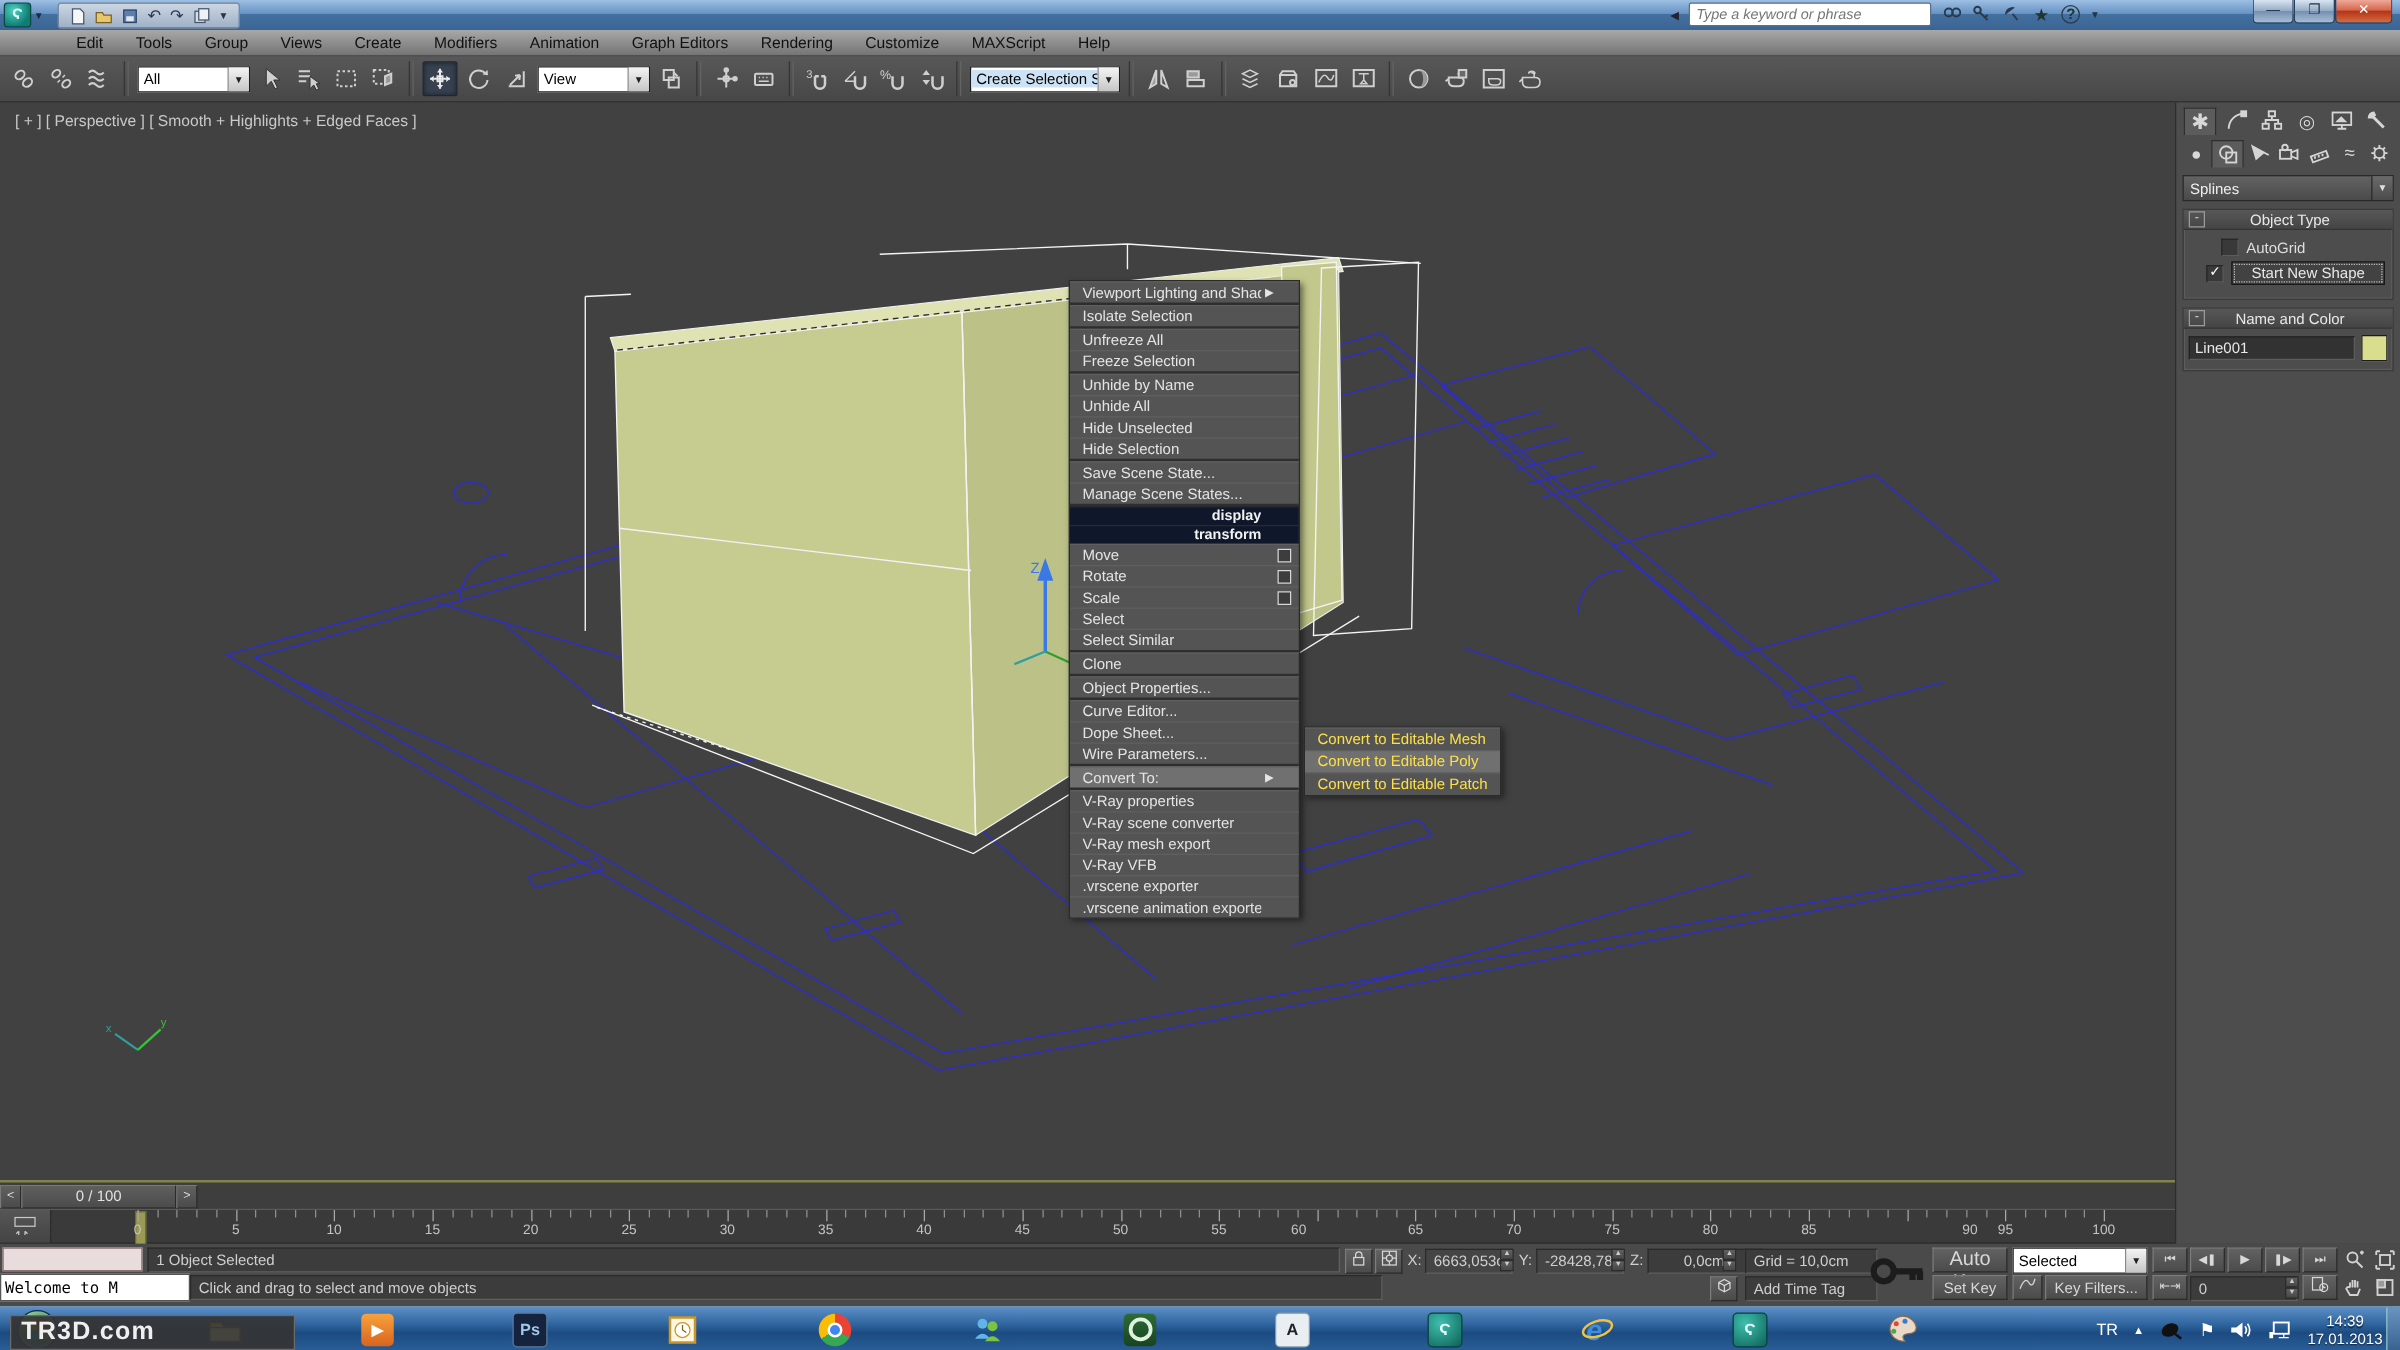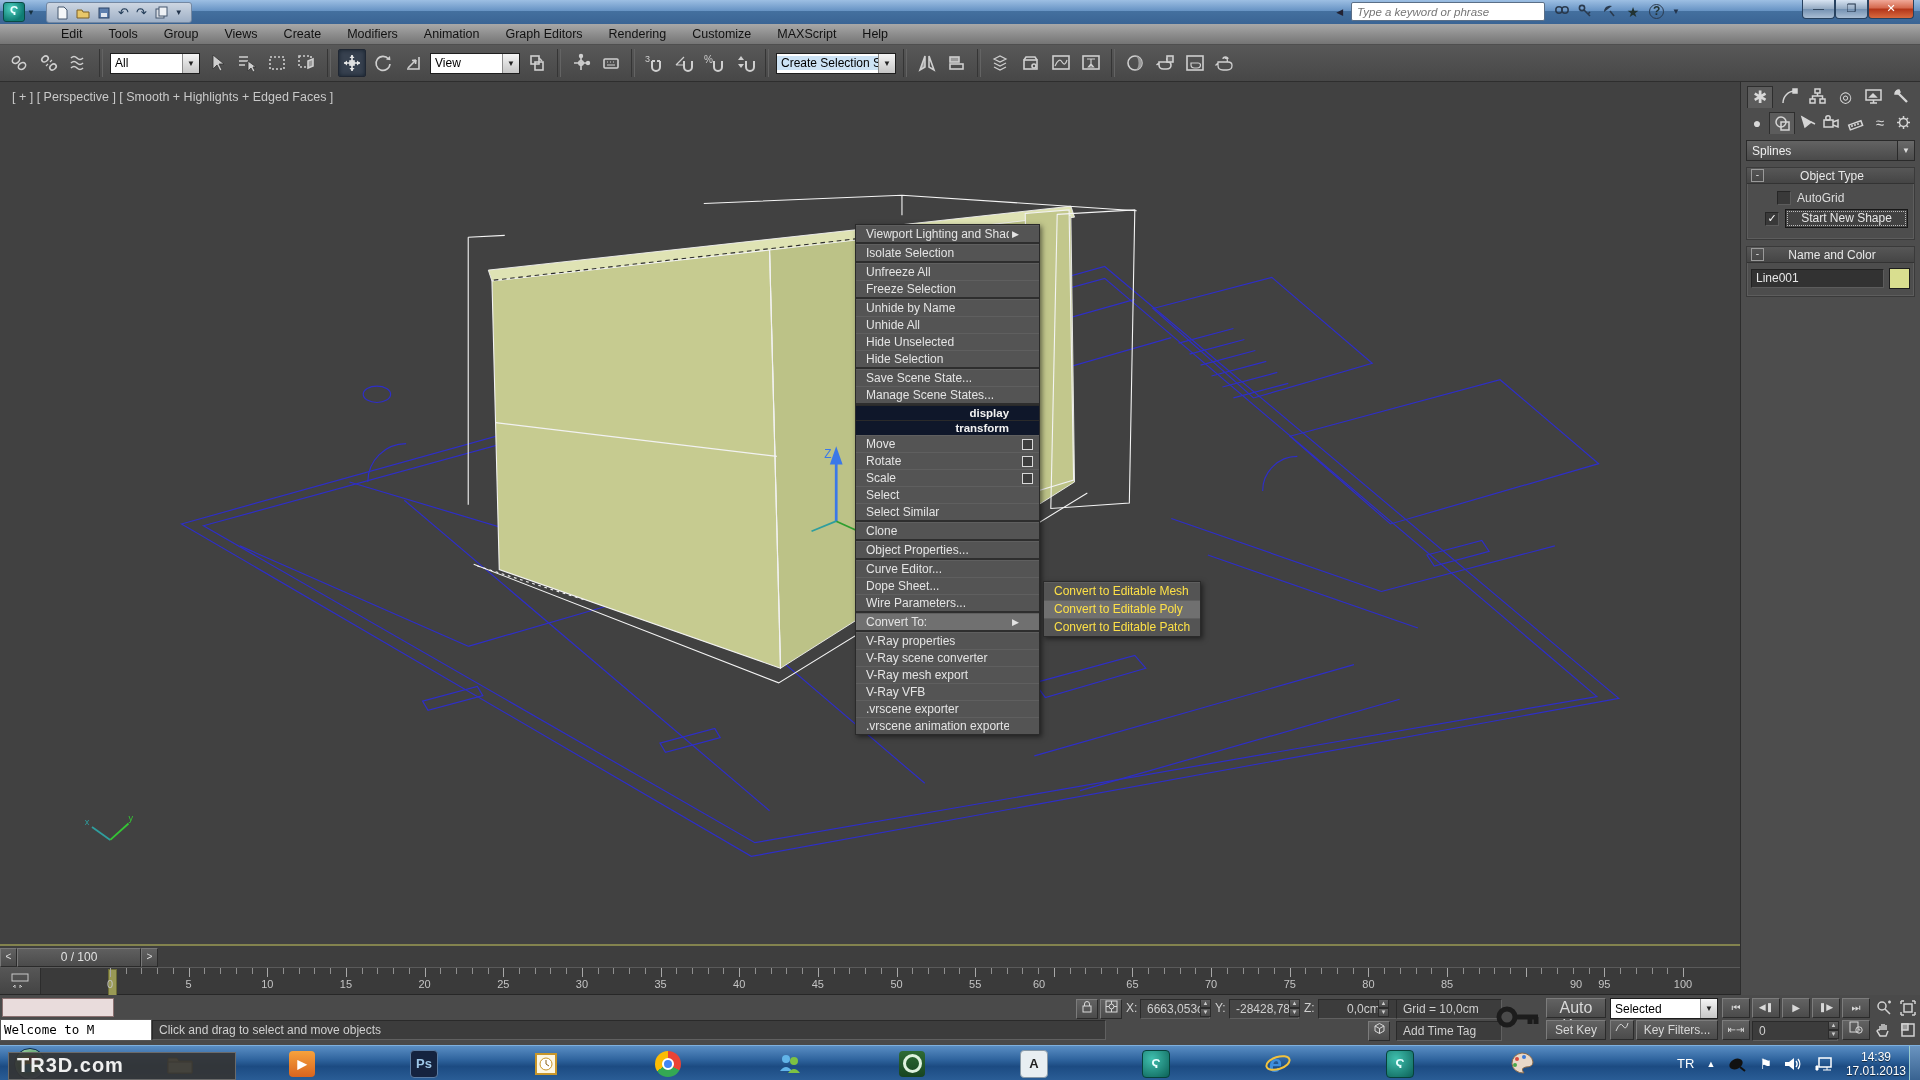--- a/index.html
+++ b/index.html
@@ -902,20 +902,21 @@
       <div class="ticklabel" style="left: 1447.05px;">85</div>
       <div class="ticklabel" style="left: 1576px; text-align: center;">90</div>
       <div class="ticklabel" style="left: 1604.35px;">95</div>
       <div class="ticklabel" style="left: 1683px;">100</div>
     </div>
 </div>
 
 <div id="statusbar">
   <div id="listener1"></div>
   <div id="listener2">Welcome to M</div>
+  <div class="sfield" style="left:118px;top:3px;width:940px;">1 Object Selected</div>
   <div class="sfield" style="left:152px;top:25px;width:940px;">Click and drag to select and move objects</div>
 
   <div class="sbtn" style="left:1076px;top:4px;width:20px;height:18px;">
     <svg width="12" height="13" viewBox="0 0 12 13">
         <rect x="2" y="6" width="8" height="6" fill="none" stroke="#d8d8d8"></rect>
         <path d="M3.5 6 v-2 a2.5 2.5 0 0 1 5 0 v2" fill="none" stroke="#d8d8d8"></path>
       </svg>
   </div>
   <div class="sbtn" style="left:1100px;top:4px;width:20px;height:18px;">
     <svg width="13" height="13" viewBox="0 0 13 13">

